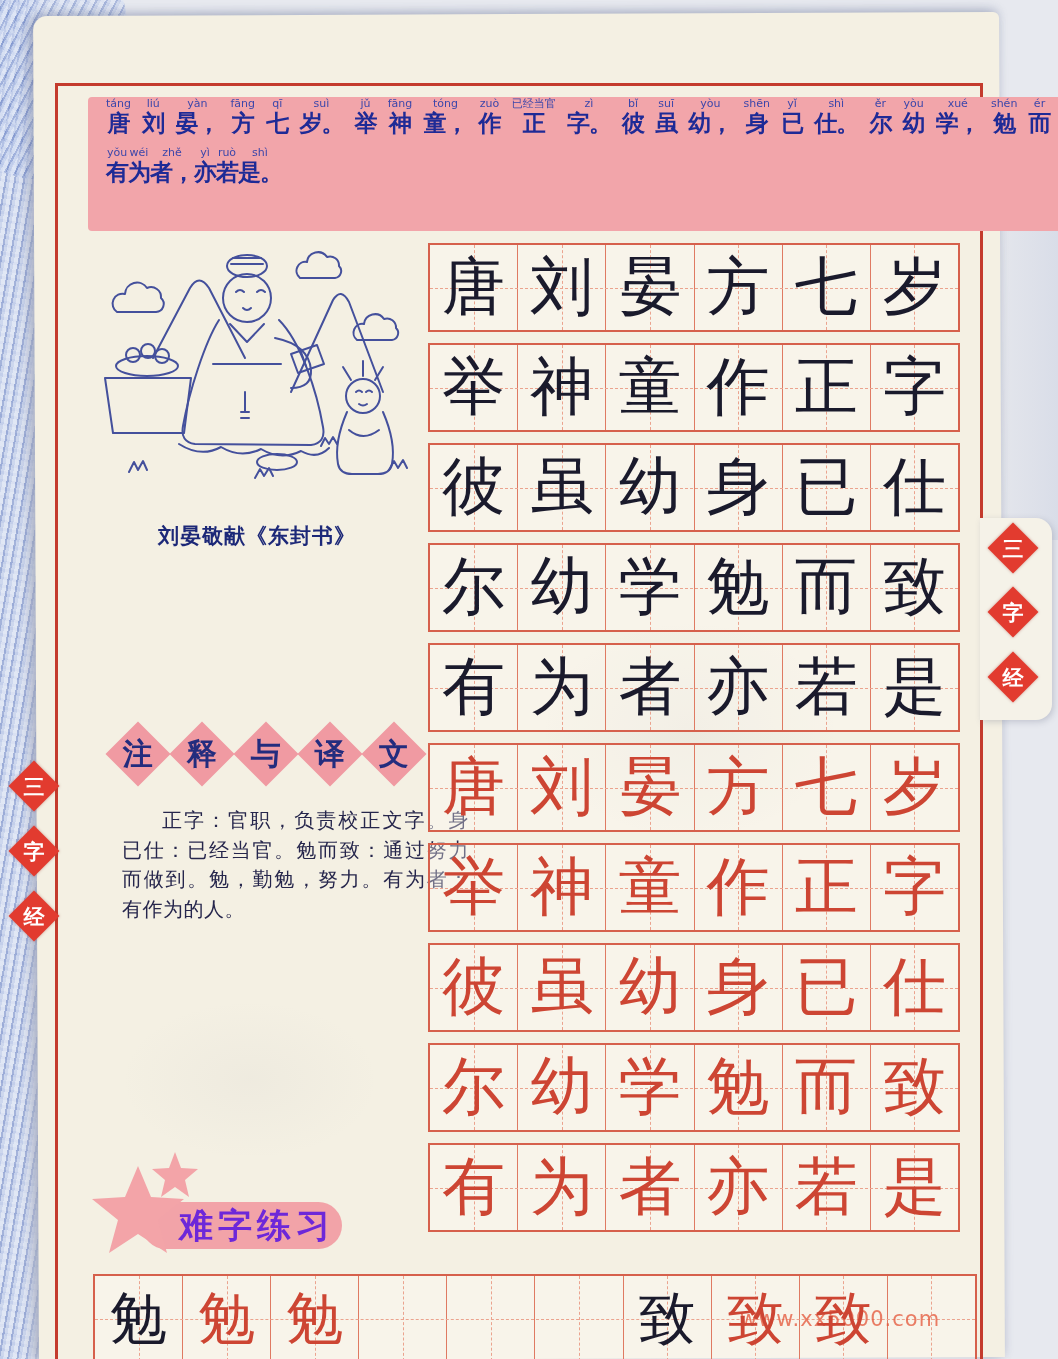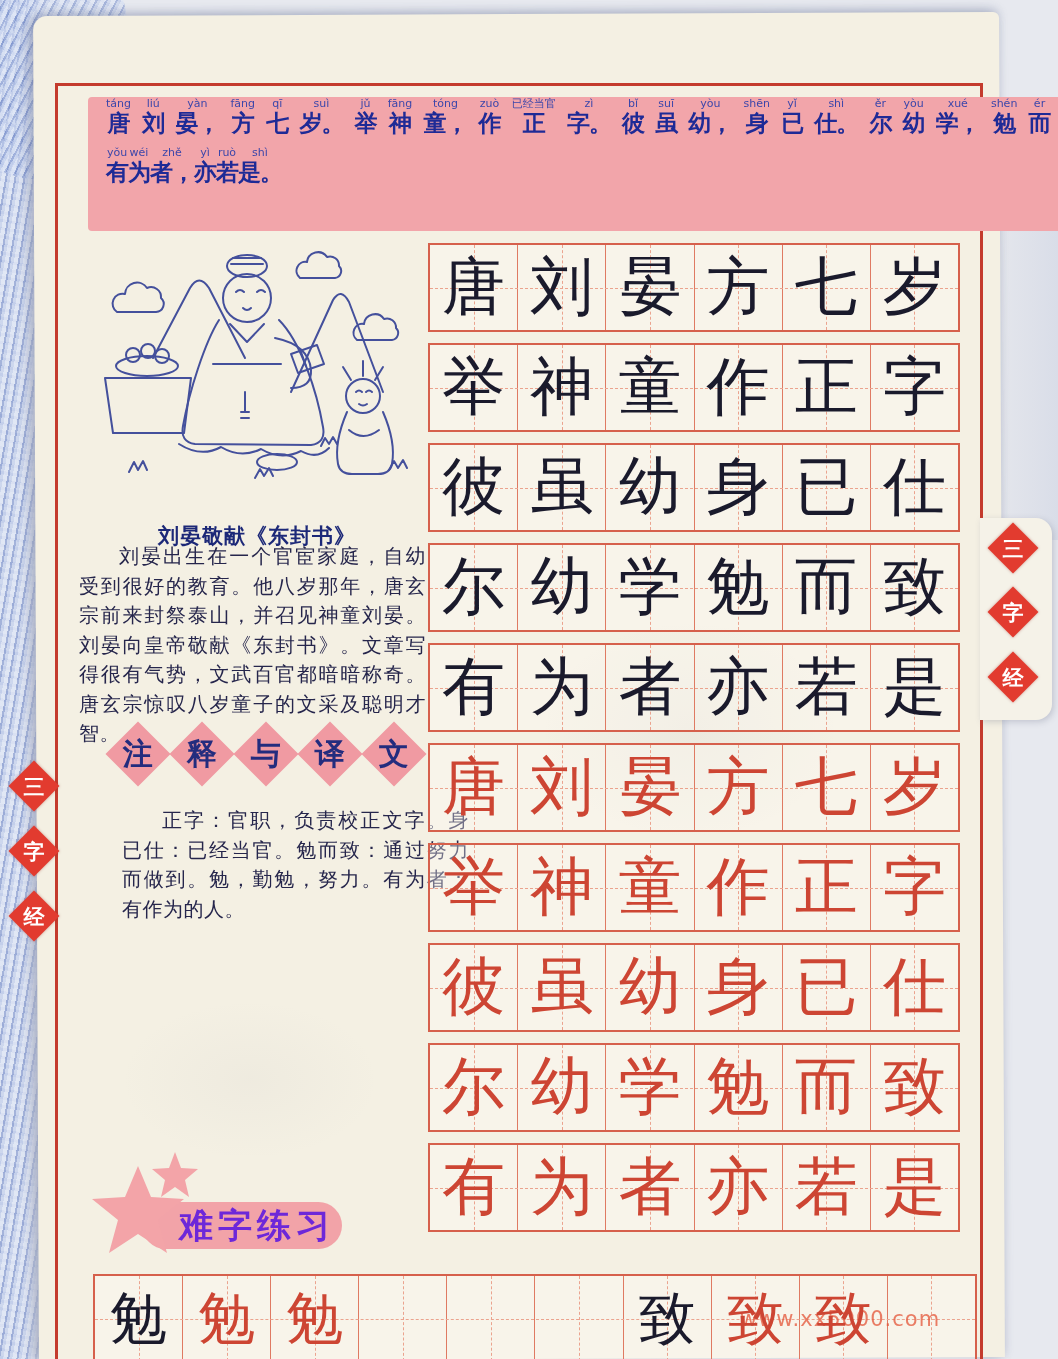--- a/index.html
+++ b/index.html
@@ -285,23 +285,20 @@
         <path d="M252,172 q-13,30 -9,52 q2,10 14,10 h26 q12,0 14,-10 q4,-22 -9,-52"></path>
         <path d="M254,190 q14,12 30,0"></path>
 
         <ellipse cx="182" cy="222" rx="20" ry="8"></ellipse>
         <path d="M34,232 l5,-10 l4,8 l5,-9 l4,9 M160,238 l5,-9 l4,7 l5,-8 l4,8 M294,230 l5,-9 l4,7 l5,-8 l4,8 M226,206 l4,-8 l4,6 l4,-7 l4,7"></path>
       </g>
     </svg>
   </div>
   <div class="caption">刘晏敬献《东封书》</div>
 
-  <div class="story">
-    <p>刘晏出生在一个官宦家庭，自幼受到很好的教育。他八岁那年，唐玄宗前来封祭泰山，并召见神童刘晏。刘晏向皇帝敬献《东封书》。文章写得很有气势，文武百官都暗暗称奇。唐玄宗惊叹八岁童子的文采及聪明才智。</p>
-  </div>
 
   <div class="annot-title" id="annotTitle">
       <div class="adiamond">
         <span class="achar">注</span>
       </div>
       <div class="adiamond">
         <span class="achar">释</span>
       </div>
       <div class="adiamond">
         <span class="achar">与</span>

